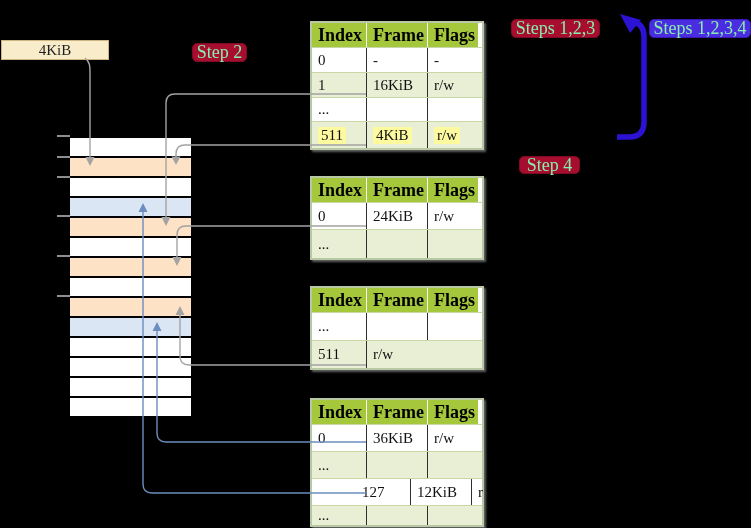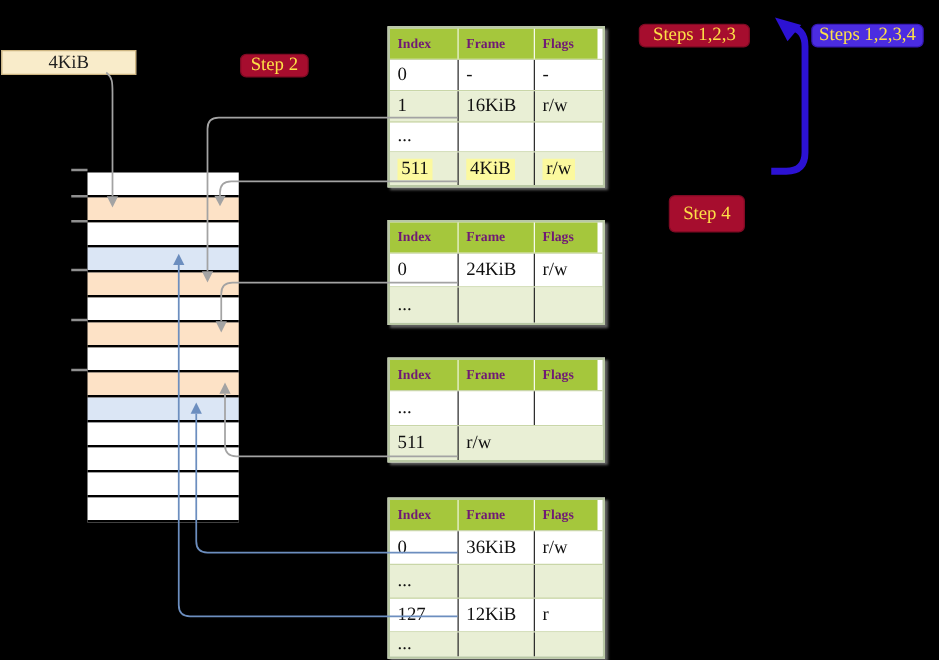--- a/index.html
+++ b/index.html
@@ -7,35 +7,35 @@
        font-family:"Liberation Serif","DejaVu Serif",serif;}
   #stage{position:absolute;left:0;top:0;width:751px;height:528px;}
 
   
   .size-box{position:absolute;left:1px;top:40px;width:106px;height:18px;
     border:1px solid #cdb581;display:flex;align-items:center;justify-content:center;
     font-size:15px;color:#1f1f1f;}
 
   
   .badge{position:absolute;height:19px;border-radius:5px;display:flex;align-items:center;
-    justify-content:center;color:#fde047;font-size:15px;box-sizing:border-box;}
+    justify-content:center;color:#86efac;font-size:18px;box-sizing:border-box;}
   .badge.crimson{border:1px solid #7e0a23;}
   .badge.violet{border:1px solid #3619b6;}
 
   
   .strip{position:absolute;left:70px;top:136px;width:121px;border-top:2px solid #000;box-sizing:border-box;}
   .strip .mrow{width:100%;height:20px;border-bottom:2px solid #000;box-sizing:border-box;}
   .tick{position:absolute;left:57px;width:13px;height:2px;background:#8f8f8f;}
 
   
   .ptable{position:absolute;left:310px;width:170px;border:2px solid #b9c8a4;background:#fff;
     box-sizing:content-box;box-shadow:2px 2px 2px rgba(130,130,130,0.75);}
   .trow{display:grid;grid-template-columns:55px 61px 50px;border-bottom:1px solid #c9d6a8;box-sizing:border-box;}
   .trow:last-child{border-bottom:none;}
-  .trow.head .cell{color:#701a75;font-weight:bold;font-size:11px;border-right:1px solid rgba(255,255,255,0.9);}
+  .trow.head .cell{color:#000000;font-weight:bold;font-size:18px;border-right:1px solid rgba(255,255,255,0.9);}
   .trow.head .cell:last-child{border-right:none;}
   .cell{padding-left:6px;display:flex;align-items:center;font-size:15px;color:#111;
     border-right:1px solid #2e2e2e;box-sizing:border-box;overflow:hidden;white-space:nowrap;}
   .cell:last-child{border-right:none;}
   .hl{padding:0 3px;}
 
   svg{position:absolute;left:0;top:0;pointer-events:none;}
 </style>
 </head>
 <body>
@@ -45,24 +45,24 @@
   <div class="size-box" style="background: rgb(249, 236, 202);">
     <span>4KiB</span>
   </div>
 
   <div class="badge crimson" style="left: 192px; top: 43px; width: 55px; background: rgb(166, 13, 46);">
     <span>Step 2</span>
   </div>
   <div class="badge crimson" style="left: 511px; top: 19px; width: 89px; background: rgb(166, 13, 46);">
     <span>Steps 1,2,3</span>
   </div>
-  <div class="badge violet" style="left: 649px; top: 19px; width: 90px; background: rgb(75, 44, 225);">
+  <div class="badge violet" style="left: 649px; top: 19px; width: 102px; background: rgb(75, 44, 225);">
     <span>Steps 1,2,3,4</span>
   </div>
-  <div class="badge crimson" style="left: 519px; top: 156px; width: 61px; height: 30px; background: rgb(166, 13, 46); margin-left: 16px;">
+  <div class="badge crimson" style="left: 519px; top: 156px; width: 61px; height: 18px; background: rgb(166, 13, 46);">
     <span>Step 4</span>
   </div>
 
   <div class="strip">
     <div class="mrow" style="background: rgb(255, 255, 255);"></div>
     <div class="mrow" style="background: rgb(253, 226, 198);"></div>
     <div class="mrow" style="background: rgb(255, 255, 255);"></div>
     <div class="mrow" style="background: rgb(219, 230, 245);"></div>
     <div class="mrow" style="background: rgb(253, 226, 198);"></div>
     <div class="mrow" style="background: rgb(255, 255, 255);"></div>
@@ -161,21 +161,21 @@
     <div class="trow" style="height:27px;">
       <div class="cell">0</div>
       <div class="cell">36KiB</div>
       <div class="cell">r/w</div>
     </div>
     <div class="trow" style="height: 27px; background: rgb(233, 239, 213);">
       <div class="cell">...</div>
       <div class="cell"></div>
       <div class="cell"></div>
     </div>
-    <div class="trow" style="height:27px;">
+    <div class="trow" style="height:27px;padding-left:44px;">
       <div class="cell">127</div>
       <div class="cell">12KiB</div>
       <div class="cell">r</div>
     </div>
     <div class="trow" style="height: 19px; background: rgb(233, 239, 213);">
       <div class="cell">...</div>
       <div class="cell"></div>
       <div class="cell"></div>
     </div>
   </div>

